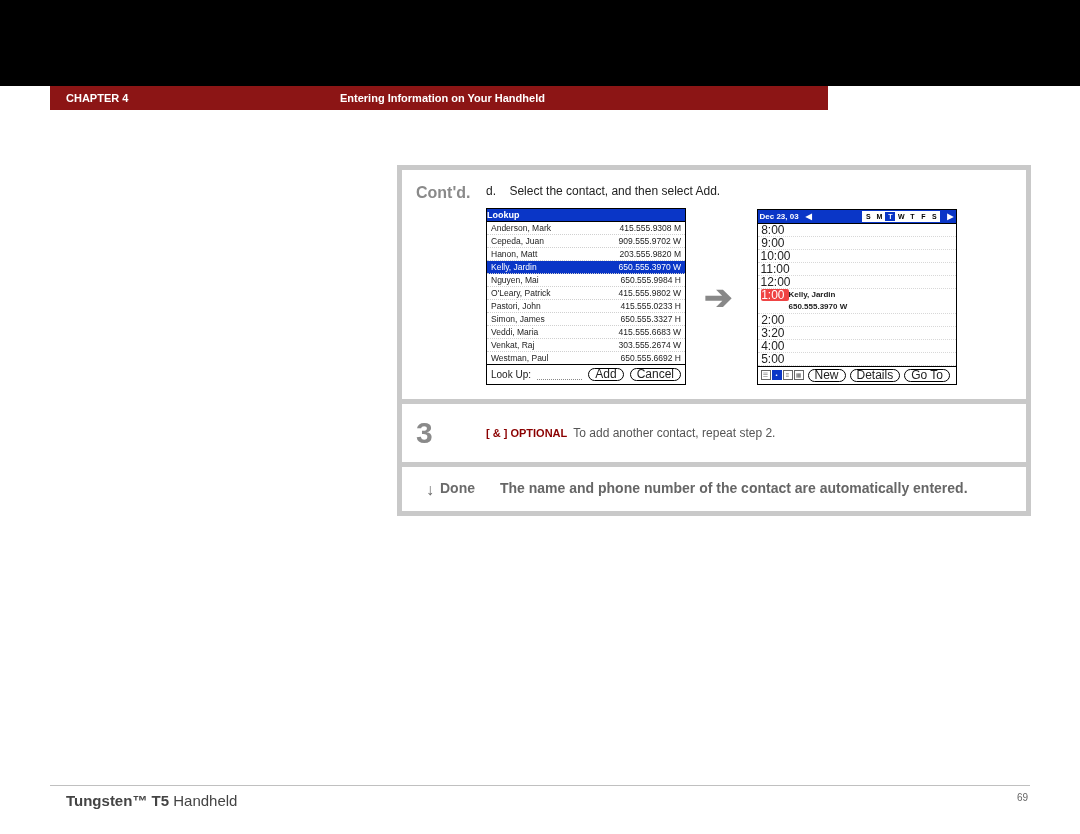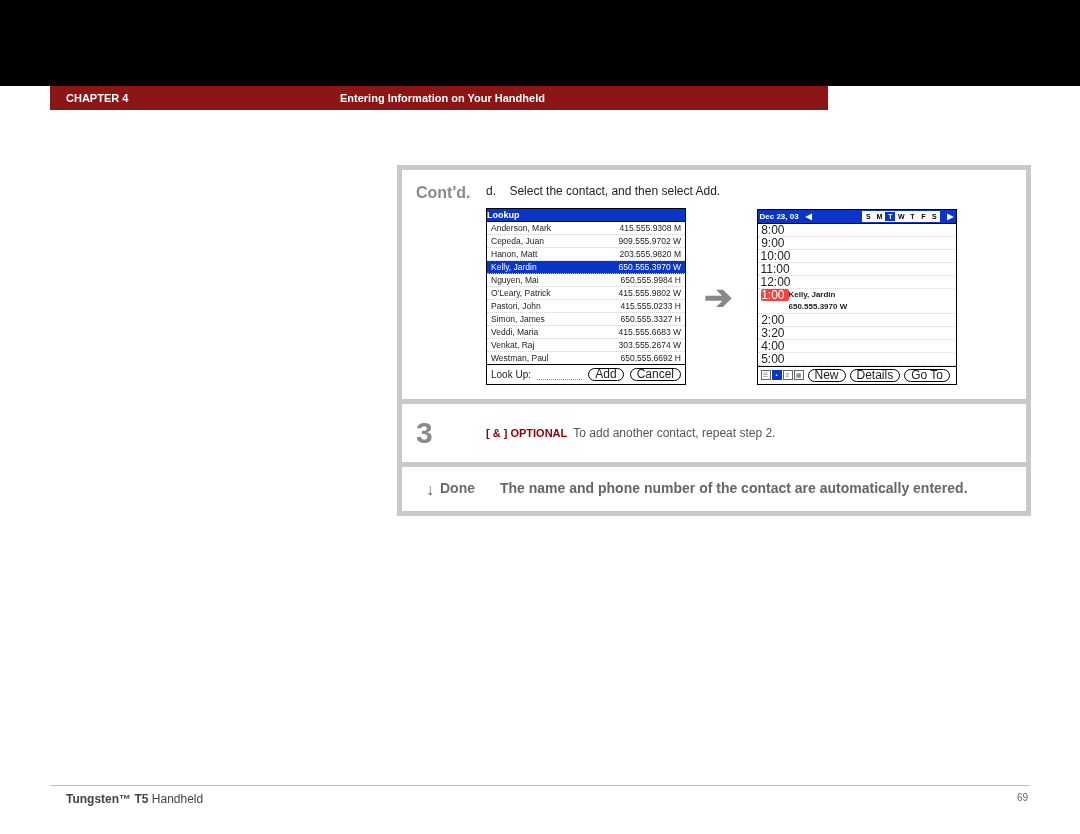--- a/index.html
+++ b/index.html
@@ -58,21 +58,21 @@
   .opt-text { color: #555; font-size: 12px; margin-left: 6px; }
 
   
   .done-arrow { color: #6b6b6b; font-size: 16px; font-weight: bold; margin-right: 6px; display: inline-block; transform: translateY(2px); }
   .done-label { color: #6b6b6b; font-weight: bold; font-size: 14px; }
   .done-row { display: flex; align-items: flex-start; padding: 12px 14px; }
   .done-left { flex: 0 0 84px; display: flex; align-items: center; padding-left: 10px; }
   .done-text { color: #666; font-weight: bold; font-size: 14px; line-height: 1.4; flex: 1; }
 
   .footer-line { position: absolute; left: 50px; width: 980px; top: 785px; height: 1px; background: #c0c0c0; }
-  .footer-left { position: absolute; left: 66px; top: 792px; font-size: 12px; color: #444; }
+  .footer-left { position: absolute; left: 66px; top: 792px; font-size: 15px; color: #444; }
   .footer-left b { font-weight: bold; }
   .footer-right { position: absolute; right: 52px; top: 792px; font-size: 10px; color: #666; }
 </style>
 </head>
 <body>
 
 <div class="page">
   <div class="top-black"></div>
 
   <div class="header-bar">

